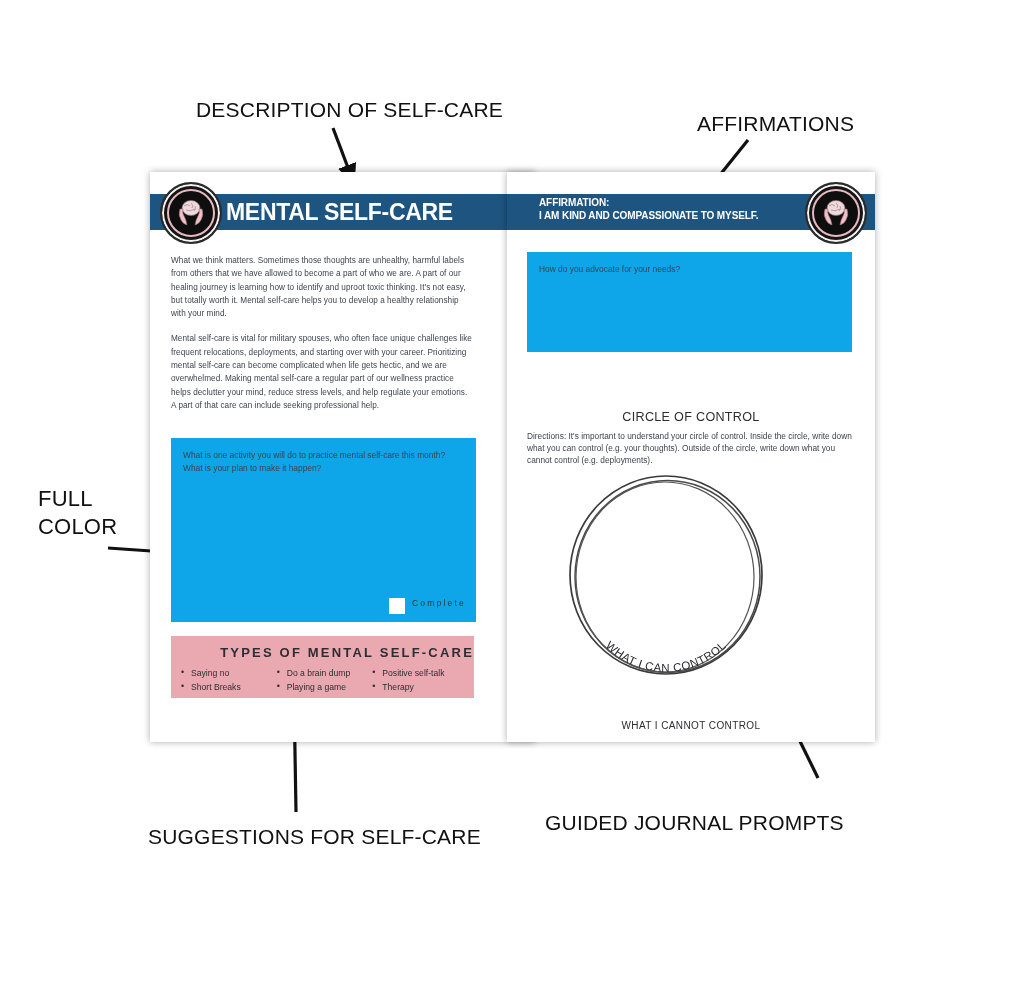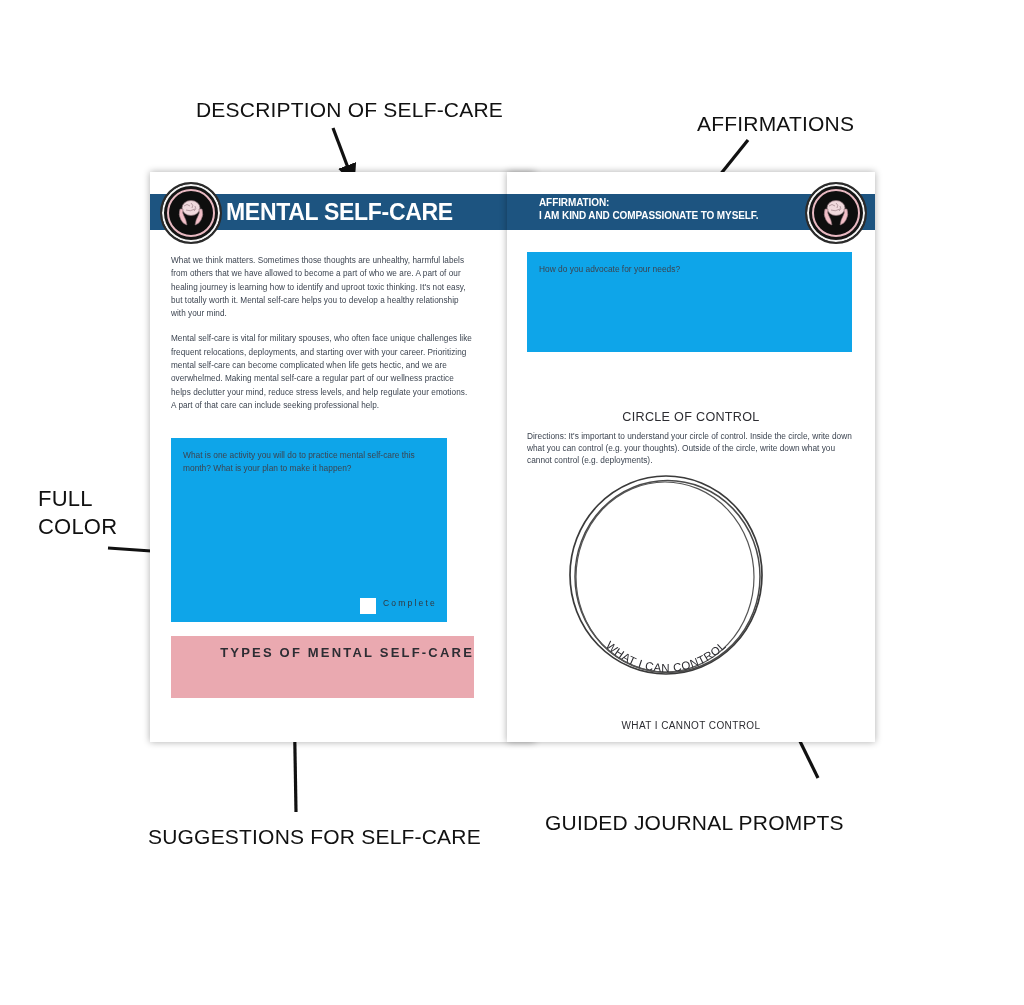--- a/index.html
+++ b/index.html
@@ -118,21 +118,21 @@
   }
   #body-text p { margin: 0 0 12px 0; }
 
   .pinkbox {
     position: absolute;
     background: #0ea5e9;
   }
   #prompt-left {
     left: 21px;
     top: 266px;
-    width: 276px;
+    width: 305px;
     height: 184px;
   }
   .prompt-q {
     position: absolute;
     left: 12px;
     top: 11px;
     right: 10px;
     font-size: 8.4px;
     line-height: 13px;
     color: #3c4450;
@@ -292,20 +292,34 @@
     <div class="pinkbox" id="prompt-left">
       <div class="prompt-q">What is one activity you will do to practice mental self-care this month? What is your plan to make it happen?</div>
       <div id="complete-row">
         <div id="complete-box"></div>
         <div id="complete-label">Complete</div>
       </div>
     </div>
 
     <div id="types-banner">
       <div id="types-title">TYPES OF MENTAL SELF-CARE</div>
+      <div id="types-cols">
+        <ul>
+          <li>Saying no</li>
+          <li>Short Breaks</li>
+        </ul>
+        <ul>
+          <li>Do a brain dump</li>
+          <li>Playing a game</li>
+        </ul>
+        <ul>
+          <li>Positive self-talk</li>
+          <li>Therapy</li>
+        </ul>
+      </div>
     </div>
   </div>
 
   <div class="page" id="page-right">
 
     <div class="hdr-bar" id="hdr-right"></div>
     <div id="affirm-block">
       <div>AFFIRMATION:</div>
       <div>I AM KIND AND COMPASSIONATE TO MYSELF.</div>
     </div>

